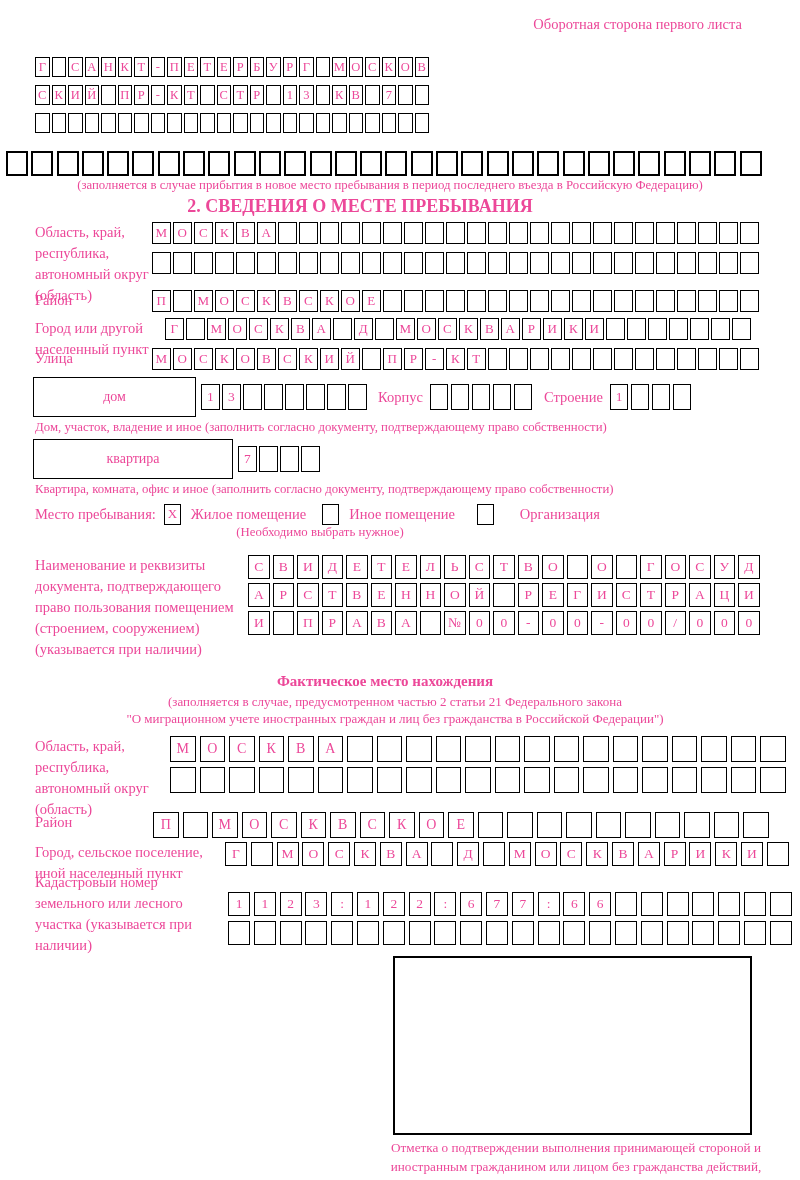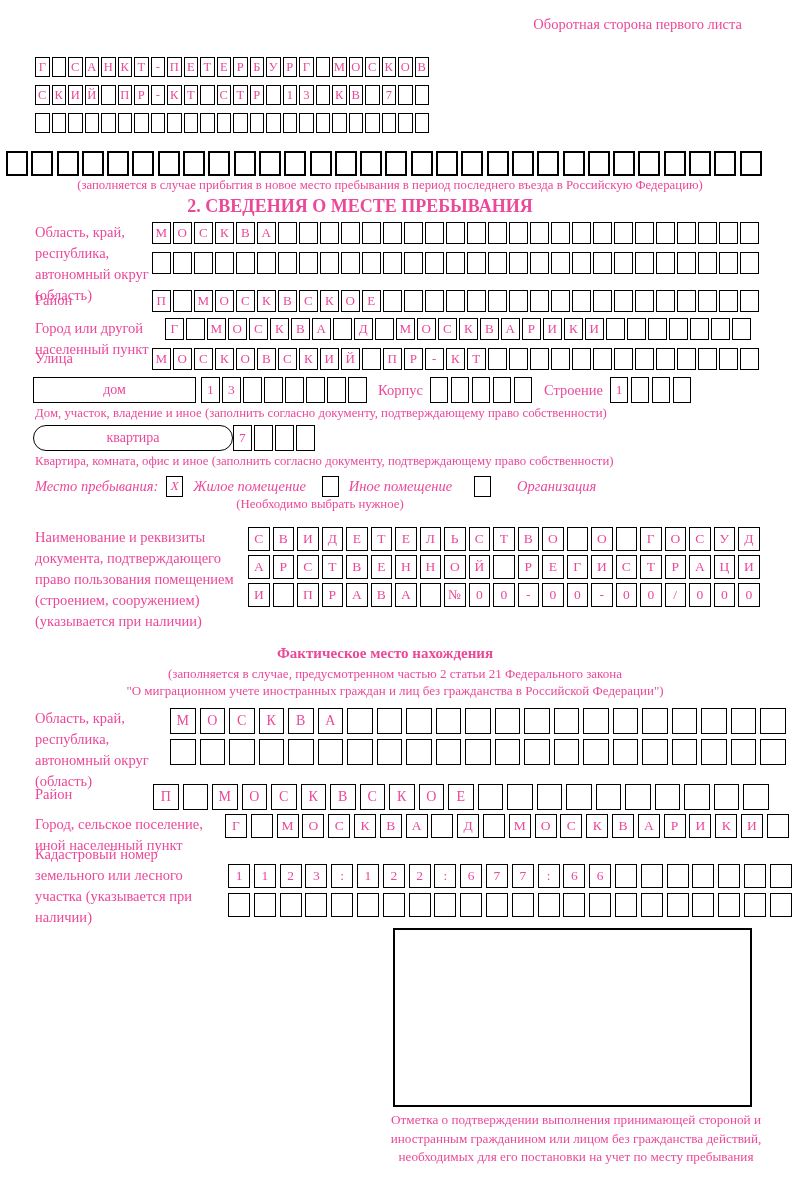--- a/index.html
+++ b/index.html
@@ -40,28 +40,28 @@
   .w117{width:117px;} .w130{width:130px;} .w135{width:135px;}
   .w118{width:118px;} .w190{width:190px;} .w193{width:193px;} .w213{width:213px;}
   .region-blk{margin-top:5px;height:68px;}
   .city-blk{margin-top:6px;height:30px;}
   .doc-blk{margin-top:15px;height:118px;}
   .lregion-blk{margin-top:8px;height:68px;}
   .lcity-blk{margin-top:4px;height:30px;}
 
   .houserow{display:flex;margin:7px 0 0 33px;align-items:center;}
   .labelbox{
-    box-sizing:border-box;border:1.6px solid #000;height:26px;flex:none;
+    box-sizing:border-box;border:1.6px solid #000;height:40px;flex:none;
     display:flex;align-items:center;justify-content:center;font-size:14px;
   }
-  .wb163{width:163px;margin-right:5px;} .wb200{width:200px;border-radius:13px;}
+  .wb163{width:163px;margin-right:5px;} .wb200{width:200px;margin-right:5px;}
   .inline-label{font-size:14.5px;margin:0 7px 0 9px;}
   .subnote{margin:3px 0 0 35px;}
 
-  .stayrow{display:flex;align-items:center;margin:6px 6px 0 35px;height:22px;font-style:italic;}
+  .stayrow{display:flex;align-items:center;margin:6px 6px 0 35px;height:22px;}
   .stay-label{font-size:14.5px;}
   .chk{
     box-sizing:border-box;border:1.6px solid #000;width:17px;height:21px;flex:none;
     display:flex;align-items:center;justify-content:center;font-size:13px;
   }
   .g8{margin-left:8px;} .g10{margin-left:10px;} .g16{margin-left:16px;}
   .g22{margin-left:22px;} .g26{margin-left:26px;}
   .choose-note{margin-left:150px;width:340px;text-align:center;font-size:12.8px;}
 
   .fact-title{margin-top:0;width:770px;text-align:center;font-weight:bold;font-size:15px;}

